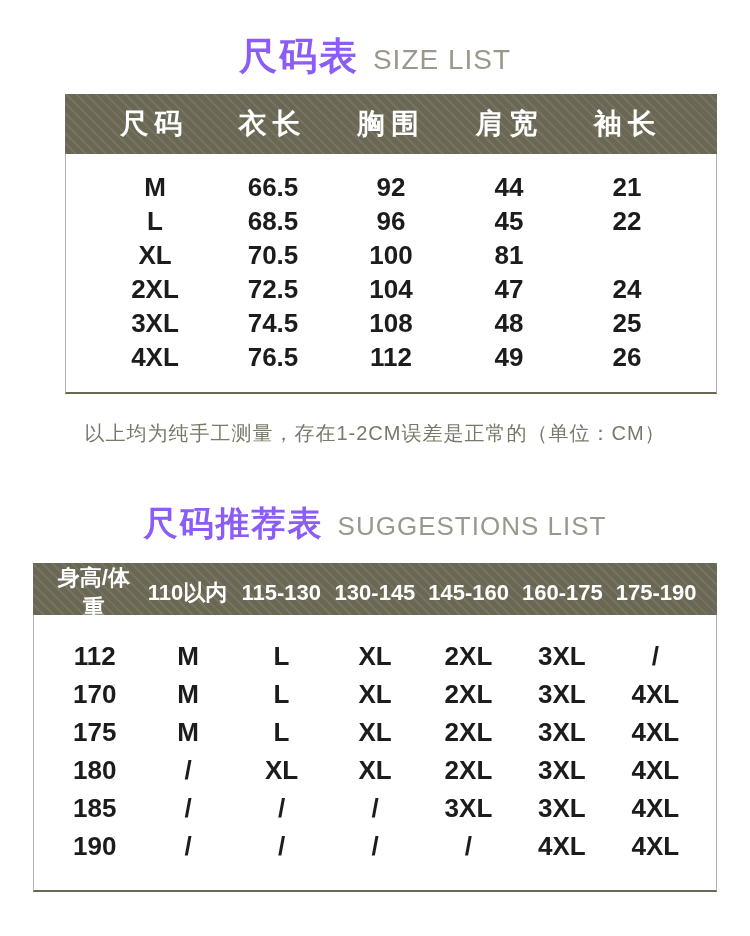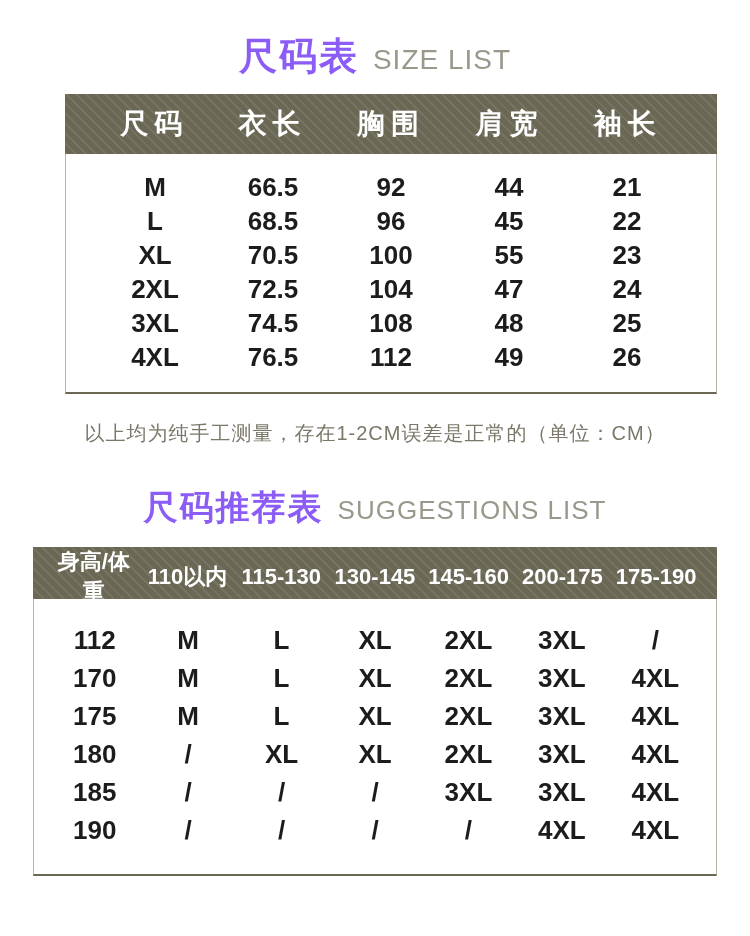--- a/index.html
+++ b/index.html
@@ -38,21 +38,21 @@
   .tbody1 { padding:16px 0 18px; }
   .tbody2 { padding:22px 0 25px; }
 
   .trow { display:grid; align-items:center; color:#1c1c1c; font-weight:600; }
   .trow1 { height:34px; font-size:26px; }
   .trow2 { height:38px; font-size:26px; }
 
   .cell, .hcell { text-align:center; }
 
   .note { text-align:center; margin-top:26px; font-size:20px; color:#7b7769; letter-spacing:1px; }
-  .gap-title2 { margin-top:38px; }
+  .gap-title2 { margin-top:54px; }
 </style>
 </head>
 <body>
 
 <div class="page">
 
   <div class="title">
     <span class="cn">尺码表</span><span class="en">SIZE LIST</span>
   </div>
 
@@ -76,22 +76,21 @@
         <div class="cell">L</div>
         <div class="cell">68.5</div>
         <div class="cell">96</div>
         <div class="cell">45</div>
         <div class="cell">22</div>
       </div>
       <div class="trow trow1 cols5">
         <div class="cell">XL</div>
         <div class="cell">70.5</div>
         <div class="cell">100</div>
-        <div class="cell">55</div>
-        <div class="cell">23</div>
+        <div class="cell">81</div>
       </div>
       <div class="trow trow1 cols5">
         <div class="cell">2XL</div>
         <div class="cell">72.5</div>
         <div class="cell">104</div>
         <div class="cell">47</div>
         <div class="cell">24</div>
       </div>
       <div class="trow trow1 cols5">
         <div class="cell">3XL</div>
@@ -116,21 +115,21 @@
     <span class="cn">尺码推荐表</span><span class="en">SUGGESTIONS LIST</span>
   </div>
 
   <div class="table-box2">
     <div class="thead thead2 cols7">
       <div class="hcell">身高/体重</div>
       <div class="hcell">110以内</div>
       <div class="hcell">115-130</div>
       <div class="hcell">130-145</div>
       <div class="hcell">145-160</div>
-      <div class="hcell">200-175</div>
+      <div class="hcell">160-175</div>
       <div class="hcell">175-190</div>
     </div>
     <div class="tbody tbody2">
       <div class="trow trow2 cols7">
         <div class="cell">112</div>
         <div class="cell">M</div>
         <div class="cell">L</div>
         <div class="cell">XL</div>
         <div class="cell">2XL</div>
         <div class="cell">3XL</div>

